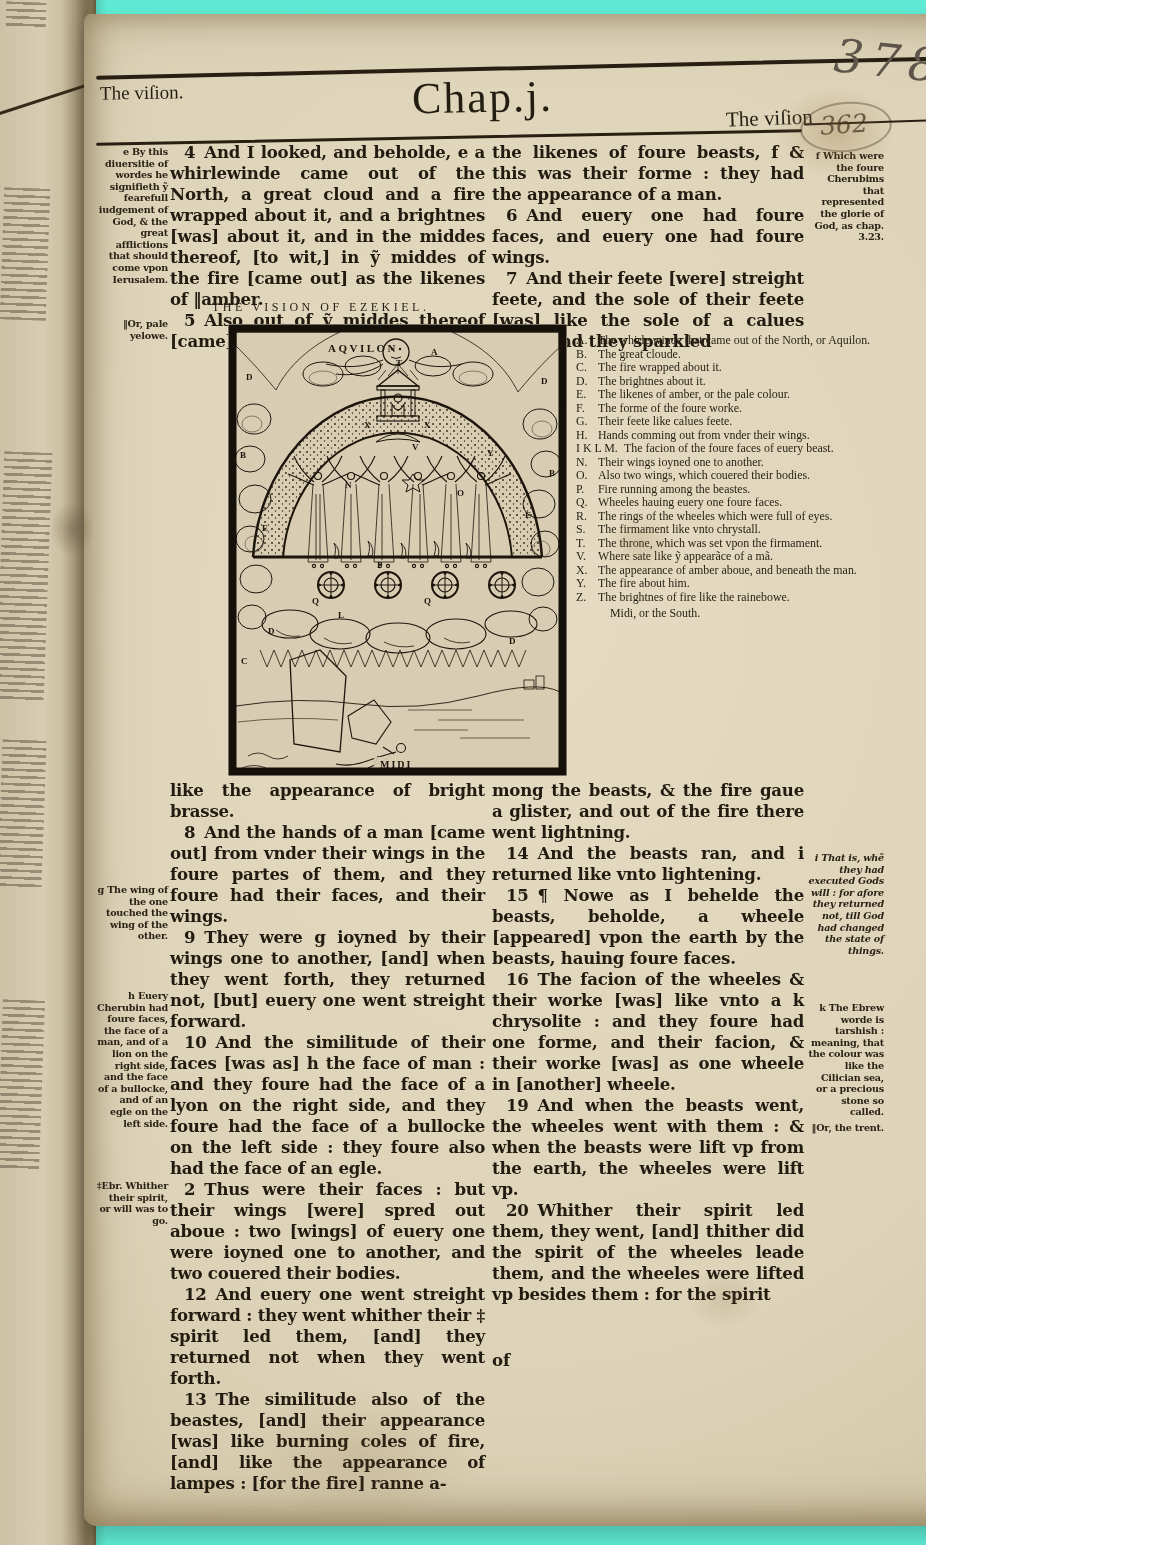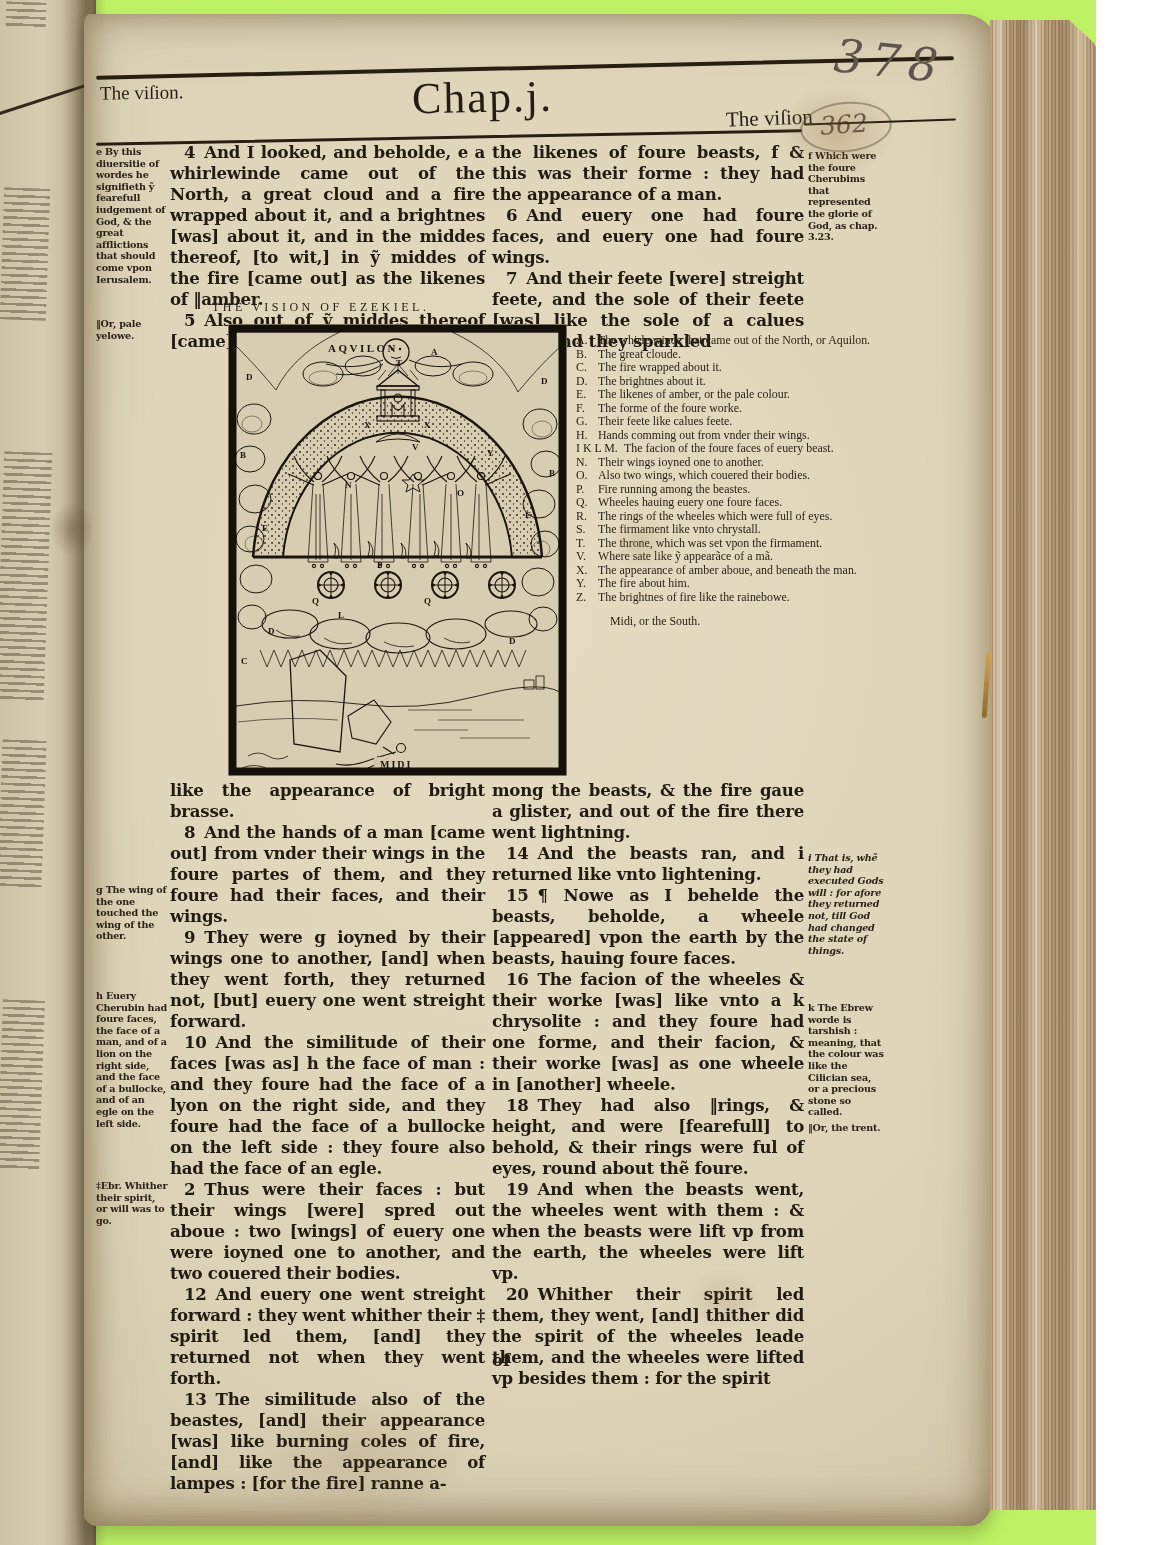--- a/index.html
+++ b/index.html
@@ -1,16 +1,16 @@
 <!DOCTYPE html>
 <html><head>
 <meta charset="utf-8">
 <style>
   html,body{margin:0;padding:0;background:#ffffff;}
-  .photo{position:relative;width:1096px;height:1545px;background:#bef264;overflow:hidden;
+  .photo{position:relative;width:926px;height:1545px;background:#5eead4;overflow:hidden;
          font-family:"Liberation Serif",serif;color:#241d12;}
 
   
   .facing-page{position:absolute;left:0;top:0;width:96px;height:1545px;
     background:linear-gradient(90deg,#cdc2a6 0%,#d8cdb2 45%,#c2b596 78%,#93855f 96%,#6f6448 100%);}
   .frag{position:absolute;opacity:.55;transform:rotate(2deg);
     background:repeating-linear-gradient(180deg,rgba(40,31,18,.65) 0 2.6px,rgba(0,0,0,0) 2.6px 7.2px);}
   .frag-rule{position:absolute;background:#342a1a;height:3px;}
   .gutter-shadow{position:absolute;left:62px;top:0;width:44px;height:1545px;
     background:linear-gradient(90deg,rgba(0,0,0,0) 0%,rgba(68,54,32,.42) 55%,rgba(30,22,10,.12) 80%,rgba(0,0,0,0) 100%);}
@@ -52,30 +52,30 @@
   .col{position:absolute;text-align:justify;font-family:"DejaVu Serif",serif;font-weight:bold;
        font-size:16.6px;line-height:21px;letter-spacing:-0.25px;color:#221b10;}
   .col p{margin:0;text-indent:14px;}
   .col p.cont{text-indent:0;}
   .vnum{margin-right:9px;}
   .vnum:empty{margin-right:0;}
   .catchword{position:absolute;left:492px;top:1350px;width:312px;text-align:left;
     font-family:"DejaVu Serif",serif;font-weight:bold;font-size:16.6px;}
 
   .mnote{position:absolute;font-family:"DejaVu Serif",serif;font-weight:bold;font-size:9.6px;
-    line-height:11.6px;color:#2a2215;letter-spacing:-0.2px;}
+    line-height:11.6px;color:#2a2215;letter-spacing:-0.2px;text-align:right;}
 
   
   .caption{position:absolute;left:212px;top:300px;width:370px;text-align:left;
     font-size:12px;letter-spacing:3.5px;color:#241d12;}
   .legend{position:absolute;left:576px;top:334px;width:322px;font-size:11.9px;line-height:13.5px;color:#261f12;}
   .legend .li{padding-left:26px;text-indent:-26px;margin:0;}
   .legend .ll{display:inline-block;width:22px;text-indent:0;}
   .legend .li.wide .ll{width:48px;}
-  .legend-foot{margin-top:11px;padding-left:34px;}
+  .legend-foot{margin-top:3px;padding-left:34px;}
 
   
   .woodcut{position:absolute;left:228px;top:324px;width:339px;height:452px;}
 
   
   .stain{position:absolute;border-radius:50%;pointer-events:none;}
   .s1{left:778px;top:86px;width:116px;height:92px;background:radial-gradient(closest-side,rgba(150,110,60,.30),rgba(150,110,60,0));}
   .s2{left:608px;top:516px;width:64px;height:54px;background:radial-gradient(closest-side,rgba(140,100,55,.18),rgba(140,100,55,0));}
   .s3{left:240px;top:1390px;width:240px;height:130px;background:radial-gradient(closest-side,rgba(130,100,60,.16),rgba(130,100,60,0));}
   .s4{left:688px;top:1268px;width:74px;height:62px;background:radial-gradient(closest-side,rgba(130,100,60,.15),rgba(130,100,60,0));}
@@ -384,21 +384,20 @@
     <p class="verse"><span class="vnum">10</span><span>And the similitude of their faces [was as] h the face of man : and they foure had the face of a lyon on the right side, and they foure had the face of a bullocke on the left side : they foure also had the face of an egle.</span></p>
     <p class="verse"><span class="vnum">2</span><span>Thus were their faces : but their wings [were] spred out aboue : two [wings] of euery one were ioyned one to another, and two couered their bodies.</span></p>
     <p class="verse"><span class="vnum">12</span><span>And euery one went streight forward : they went whither their ‡ spirit led them, [and] they returned not when they went forth.</span></p>
     <p class="verse"><span class="vnum">13</span><span>The similitude also of the beastes, [and] their appearance [was] like burning coles of fire, [and] like the appearance of lampes : [for the fire] ranne a-</span></p>
   </div>
   <div class="col" style="left:492px;top:780px;width:312px;">
     <p class="cont"><span>mong the beasts, &amp; the fire gaue a glister, and out of the fire there went lightning.</span></p>
     <p class="verse"><span class="vnum">14</span><span>And the beasts ran, and i returned like vnto lightening.</span></p>
     <p class="verse"><span class="vnum">15</span><span>¶ Nowe as I behelde the beasts, beholde, a wheele [appeared] vpon the earth by the beasts, hauing foure faces.</span></p>
     <p class="verse"><span class="vnum">16</span><span>The facion of the wheeles &amp; their worke [was] like vnto a k chrysolite : and they foure had one forme, and their facion, &amp; their worke [was] as one wheele in [another] wheele.</span></p>
-    <p class="verse"><span class="vnum">18</span><span>They had also ‖rings, &amp; height, and were [fearefull] to behold, &amp; their rings were ful of eyes, round about thẽ foure.</span></p>
     <p class="verse"><span class="vnum">19</span><span>And when the beasts went, the wheeles went with them : &amp; when the beasts were lift vp from the earth, the wheeles were lift vp.</span></p>
     <p class="verse"><span class="vnum">20</span><span>Whither their spirit led them, they went, [and] thither did the spirit of the wheeles leade them, and the wheeles were lifted vp besides them : for the spirit</span></p>
   </div>
   <div class="catchword">of</div>
 
   <div class="stain s1"></div>
   <div class="stain s2"></div>
   <div class="stain s3"></div>
   <div class="stain s4"></div>
   <div class="stain s5"></div>

